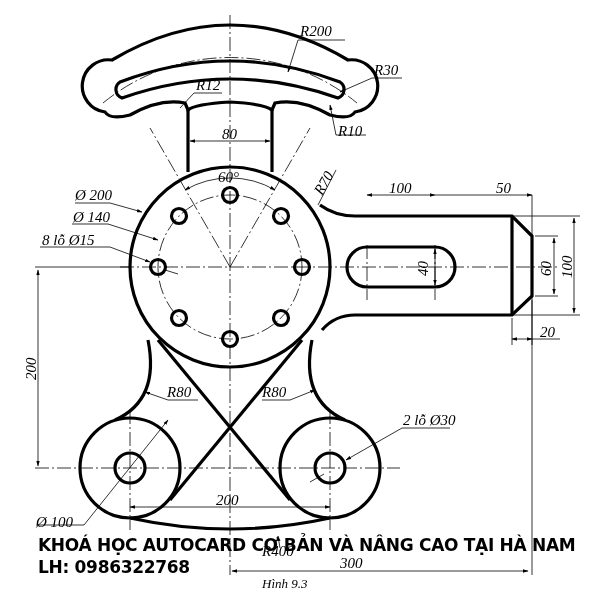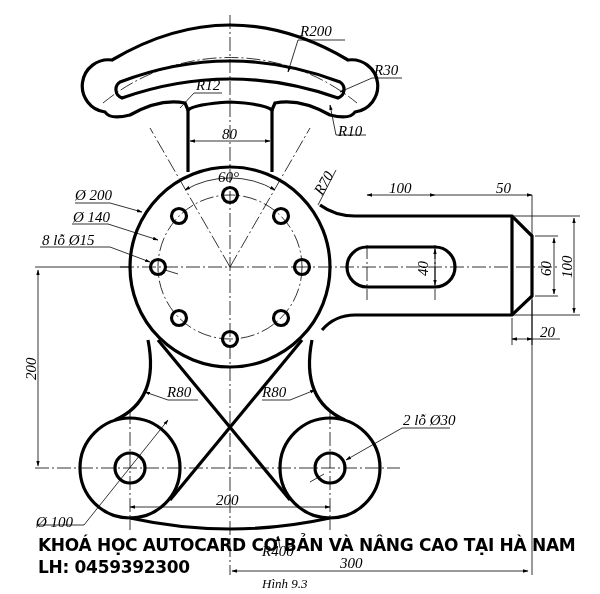--- a/index.html
+++ b/index.html
@@ -147,13 +147,13 @@
     <text class="dim-text" x="403" y="425">2 lỗ  Ø30</text>
     <text class="dim-text" x="36" y="527">Ø 100</text>
     <text class="dim-text" x="216" y="505">200</text>
     <text class="dim-text" x="262" y="556">R400</text>
     <text class="dim-text" x="340" y="568">300</text>
     <text class="caption" x="262" y="588">Hình 9.3</text>
   </g>
 </svg>
 
 <div class="banner" id="banner-line1">KHOÁ HỌC AUTOCARD CƠ BẢN VÀ NÂNG CAO TẠI HÀ NAM</div>
-<div class="banner" id="banner-line2">LH: 0459392300</div>
+<div class="banner" id="banner-line2">LH: 0986322768</div>
 
 </body></html>

